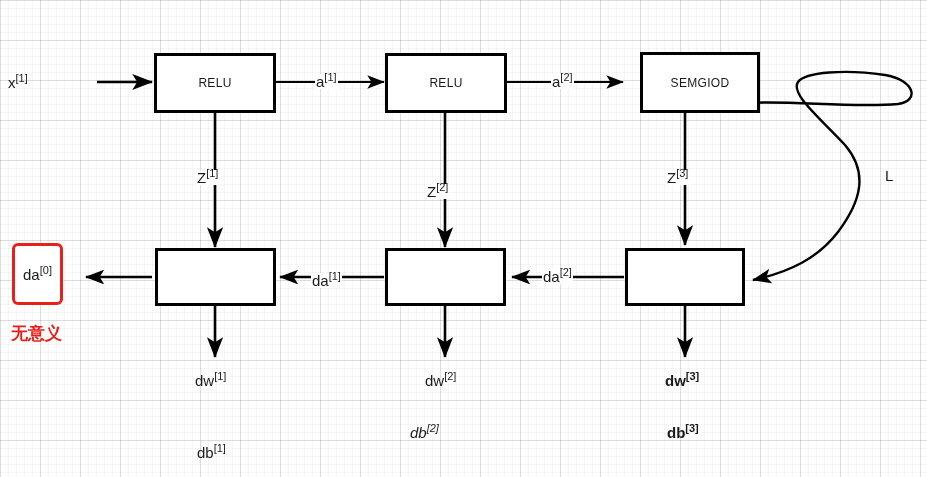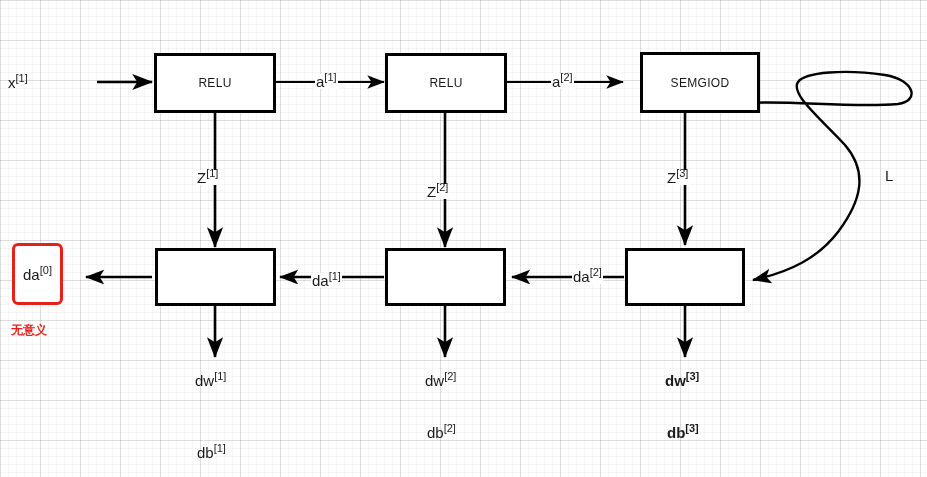--- a/index.html
+++ b/index.html
@@ -67,21 +67,21 @@
   }
   .red-box span {
     font-size: 15px;
     color: #1a1a1a;
     white-space: nowrap;
   }
   .red-box span sup { font-size: 11px; vertical-align: super; line-height: 0; }
   .cn-note {
     position: absolute;
     color: #e8201a;
-    font-size: 12px;
+    font-size: 17px;
     white-space: nowrap;
     font-family: "DejaVu Sans", sans-serif;
     font-weight: 600;
   }
 </style>
 </head>
 <body>
 
 <div id="canvas">
 
@@ -154,39 +154,39 @@
   <div class="lbl" style="left:426px; top:170px;margin-top:14px;">
     <span>Z</span><sup>[2]</sup>
   </div>
   <div class="lbl" style="left:666px; top:170px;">
     <span>Z</span><sup>[3]</sup>
   </div>
 
   <div class="lbl" style="left:311px; top:273px;">
     <span>da</span><sup>[1]</sup>
   </div>
-  <div class="lbl" style="left:572px; top:269px;text-align:right;">
+  <div class="lbl" style="left:542px; top:269px;text-align:right;">
     <span>da</span><sup>[2]</sup>
   </div>
 
   <div class="lbl nobg" style="left:884px; top:168px;">
     <span>L</span>
   </div>
 
   <div class="lbl nobg" style="left:194px; top:373px;">
     <span>dw</span><sup>[1]</sup>
   </div>
   <div class="lbl nobg" style="left:196px; top:425px;margin-top:20px;">
     <span>db</span><sup>[1]</sup>
   </div>
 
   <div class="lbl nobg" style="left:424px; top:373px;">
     <span>dw</span><sup>[2]</sup>
   </div>
-  <div class="lbl nobg" style="left:426px; top:425px;">
+  <div class="lbl nobg" style="left:409px; top:425px;font-style:italic;">
     <span>db</span><sup>[2]</sup>
   </div>
 
   <div class="lbl nobg" style="left:664px; top:373px;font-weight:bold;">
     <span>dw</span><sup>[3]</sup>
   </div>
   <div class="lbl nobg" style="left:666px; top:425px;font-weight:bold;">
     <span>db</span><sup>[3]</sup>
   </div>
 

